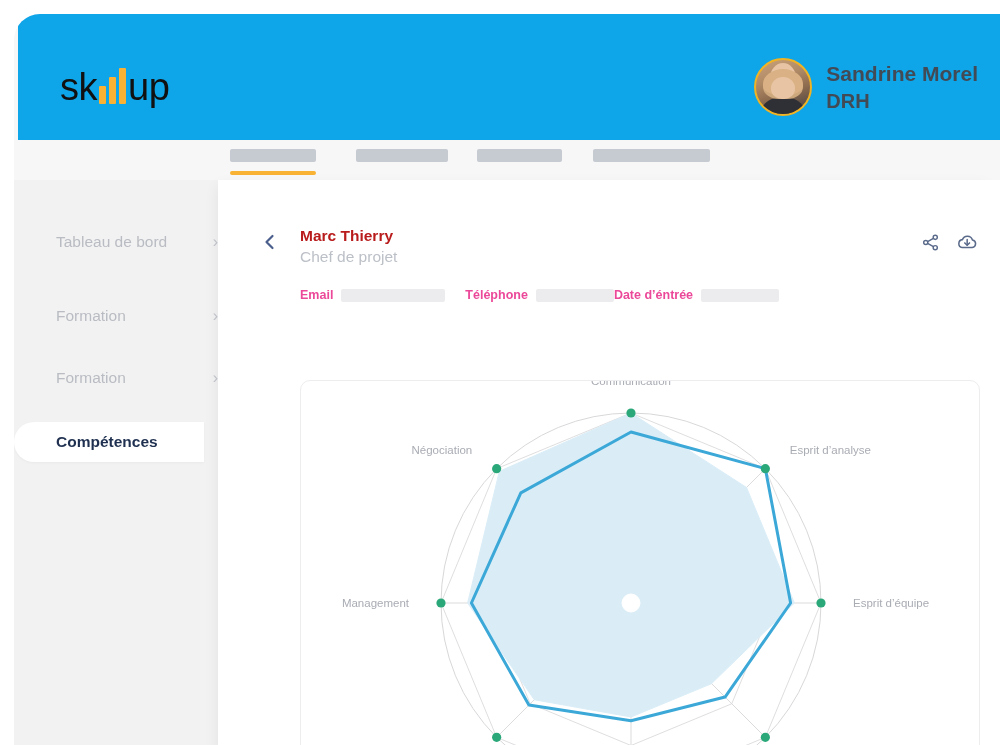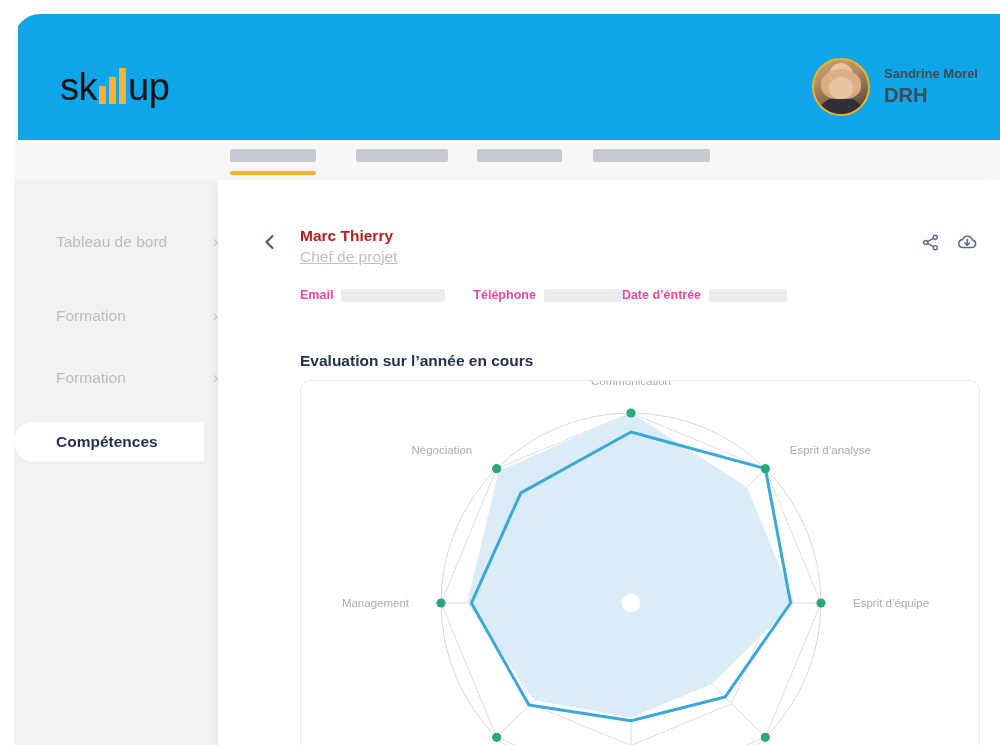--- a/index.html
+++ b/index.html
@@ -65,21 +65,21 @@
   #avatar .hair:after {
     content:""; position:absolute; left:50%; top:8px; transform:translateX(-50%);
     width:24px; height:22px; border-radius:50% 50% 45% 45%; background:#e8c4a4;
   }
   #avatar .body {
     position: absolute; left: 50%; bottom: -6px; transform: translateX(-50%);
     width: 46px; height: 22px; border-radius: 18px 18px 0 0;
     background: #2f2f36;
   }
   #user-text { line-height: 1.32; }
-  #user-name { font-size: 13px; font-weight: 700; color: #424a55; }
+  #user-name { font-size: 21px; font-weight: 700; color: #424a55; }
   #user-role  { font-size: 20px; font-weight: 700; color: #424a55; }
 
   
   #tabs {
     position: absolute; left: 201px; top: 126px;
     width: 785px; height: 40px;
     background: #f7f7f8;
     display: flex; align-items: flex-start; gap: 0;
   }
   .tab { position: relative; height: 40px; padding-top: 9px; }
@@ -130,37 +130,37 @@
   }
 
   #back-chevron {
     position: absolute; left: 42px; top: 52px;
     width: 20px; height: 20px;
     color: #4b5f8d;
   }
 
   #person { position: absolute; left: 82px; top: 46px; }
   #person-name { font-size: 15.5px; font-weight: 700; color: #b91c1c; line-height: 1.35; }
-  #person-role { font-size: 15.5px; font-weight: 400; color: #bcc0c7; line-height: 1.35; text-decoration: underline; }
+  #person-role { font-size: 15.5px; font-weight: 400; color: #bcc0c7; line-height: 1.35; }
 
   #actions {
     position: absolute; right: 22px; top: 52px;
     display: flex; align-items: center; gap: 16px;
   }
   #actions svg { display: block; }
 
   #fields {
     position: absolute; left: 82px; top: 108px;
     display: flex; align-items: center;
   }
   .field { display: flex; align-items: center; }
   .field .lbl { font-size: 12.5px; font-weight: 700; color: #ec4899; white-space: nowrap; }
   .field .ph  { height: 13px; border-radius: 2px; background: #ececee; margin-left: 8px; }
   #f0 .ph { width: 104px; }
-  #f1 { margin-left: 28px; } #f1 .ph { width: 78px; }
+  #f1 { margin-left: 20px; } #f1 .ph { width: 78px; }
   #f2 { } #f2 .ph { width: 78px; }
 
   #chart-title {
     position: absolute; left: 82px; top: 172px;
     font-size: 15.5px; font-weight: 700; color: #24324f;
   }
 
   #chart-card {
     position: absolute; left: 82px; top: 200px;
     width: 680px; height: 410px;
@@ -283,21 +283,20 @@
       <div class="field" id="f1">
         <span class="lbl">Téléphone</span>
         <span class="ph"></span>
       </div>
       <div class="field" id="f2">
         <span class="lbl">Date d’éntrée</span>
         <span class="ph"></span>
       </div>
     </div>
 
-    <div id="chart-title">Evaluation sur l’année en cours</div>
 
     <div id="chart-card">
       <svg id="radar-svg" width="680" height="410" viewBox="0 0 680 410">
           <circle cx="330" cy="222" r="190" fill="none" stroke="#d8d8da" stroke-width="1"></circle>
           <polygon points="330,174.5 363.587572106361,188.412427893639 377.5,222 363.587572106361,255.587572106361 330,269.5 296.412427893639,255.587572106361 282.5,222 296.412427893639,188.412427893639" fill="none" stroke="#d8d8da" stroke-width="1" opacity="0.85"></polygon>
           <polygon points="330,127 397.175144212722,154.824855787278 425,222 397.175144212722,289.175144212722 330,317 262.824855787278,289.175144212722 235,222 262.82485578727795,154.824855787278" fill="none" stroke="#d8d8da" stroke-width="1" opacity="0.85"></polygon>
           <polygon points="330,79.5 430.76271631908304,121.23728368091699 472.5,222 430.76271631908304,322.762716319083 330,364.5 229.237283680917,322.76271631908304 187.5,222.00000000000003 229.23728368091696,121.23728368091699" fill="none" stroke="#d8d8da" stroke-width="1" opacity="0.85"></polygon>
           <polygon points="330,32 464.35028842544403,87.649711574556 520,222 464.35028842544403,356.350288425444 330,412 195.649711574556,356.35028842544403 140,222.00000000000003 195.64971157455594,87.649711574556" fill="none" stroke="#d8d8da" stroke-width="1" opacity="0.85"></polygon>
           <line x1="330" y1="222" x2="330" y2="32" stroke="#d8d8da" stroke-width="1" opacity="0.9"></line>
           <line x1="330" y1="222" x2="464.35028842544403" y2="87.649711574556" stroke="#d8d8da" stroke-width="1" opacity="0.9"></line>

